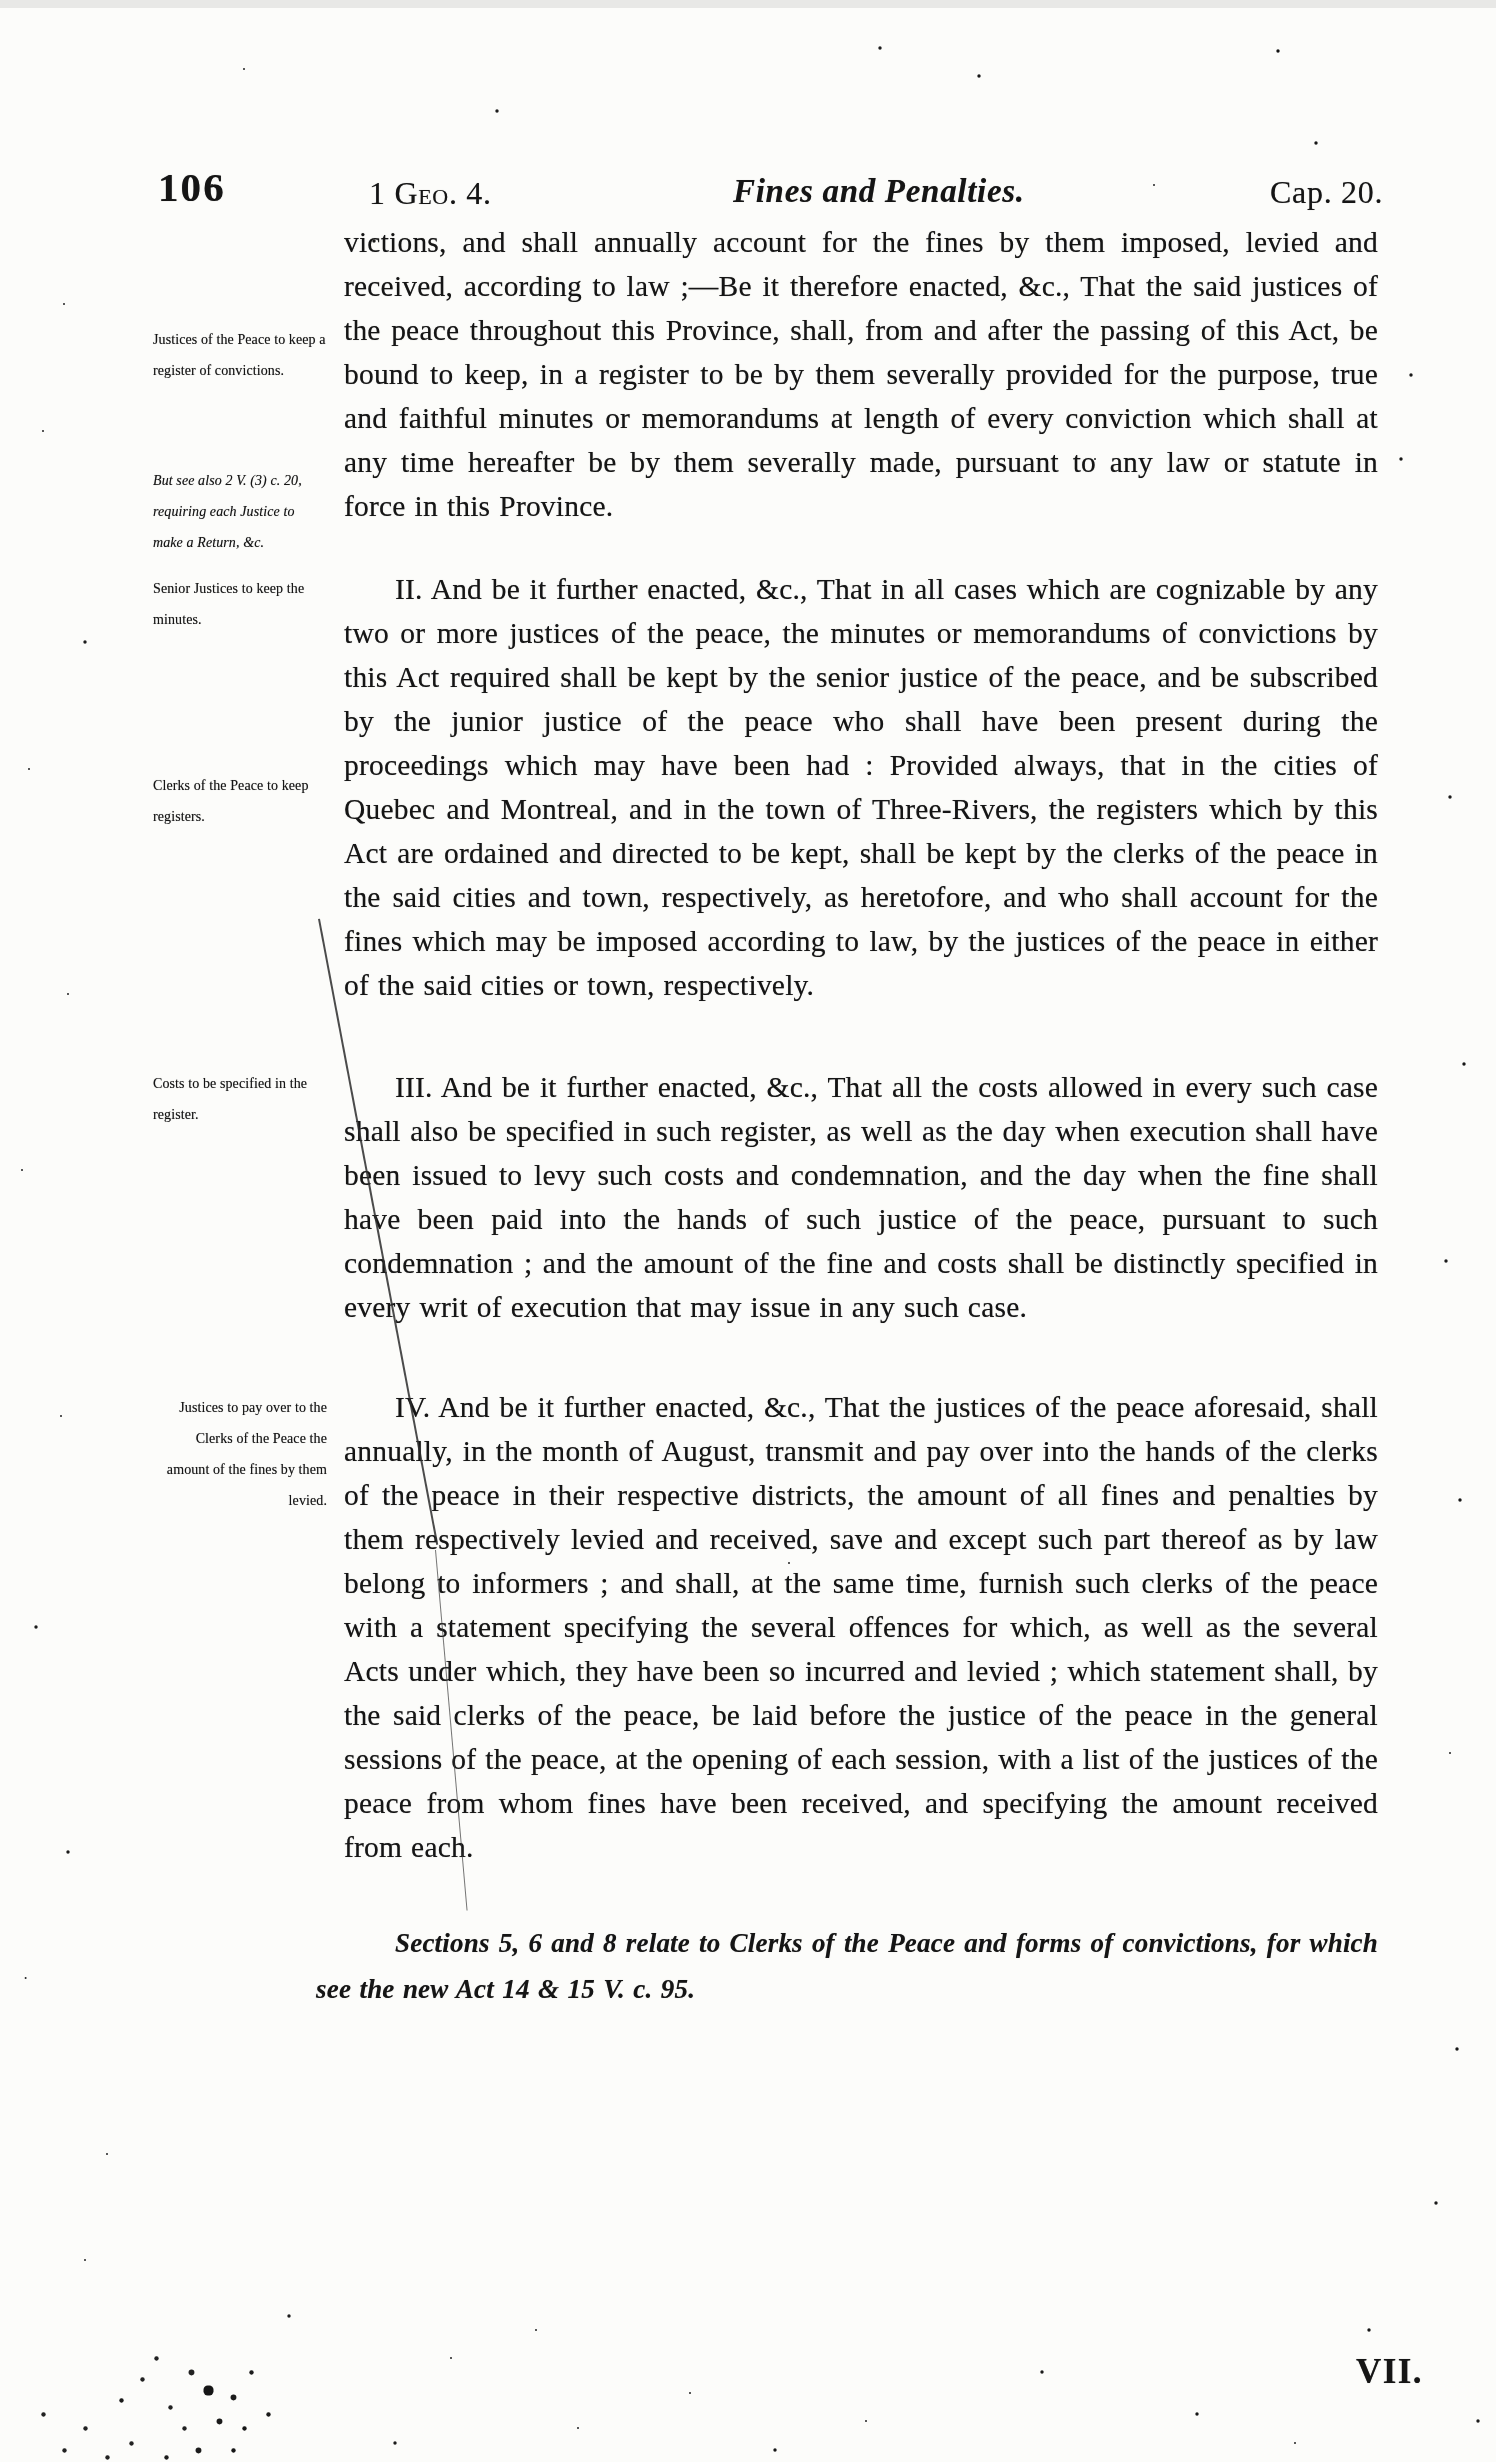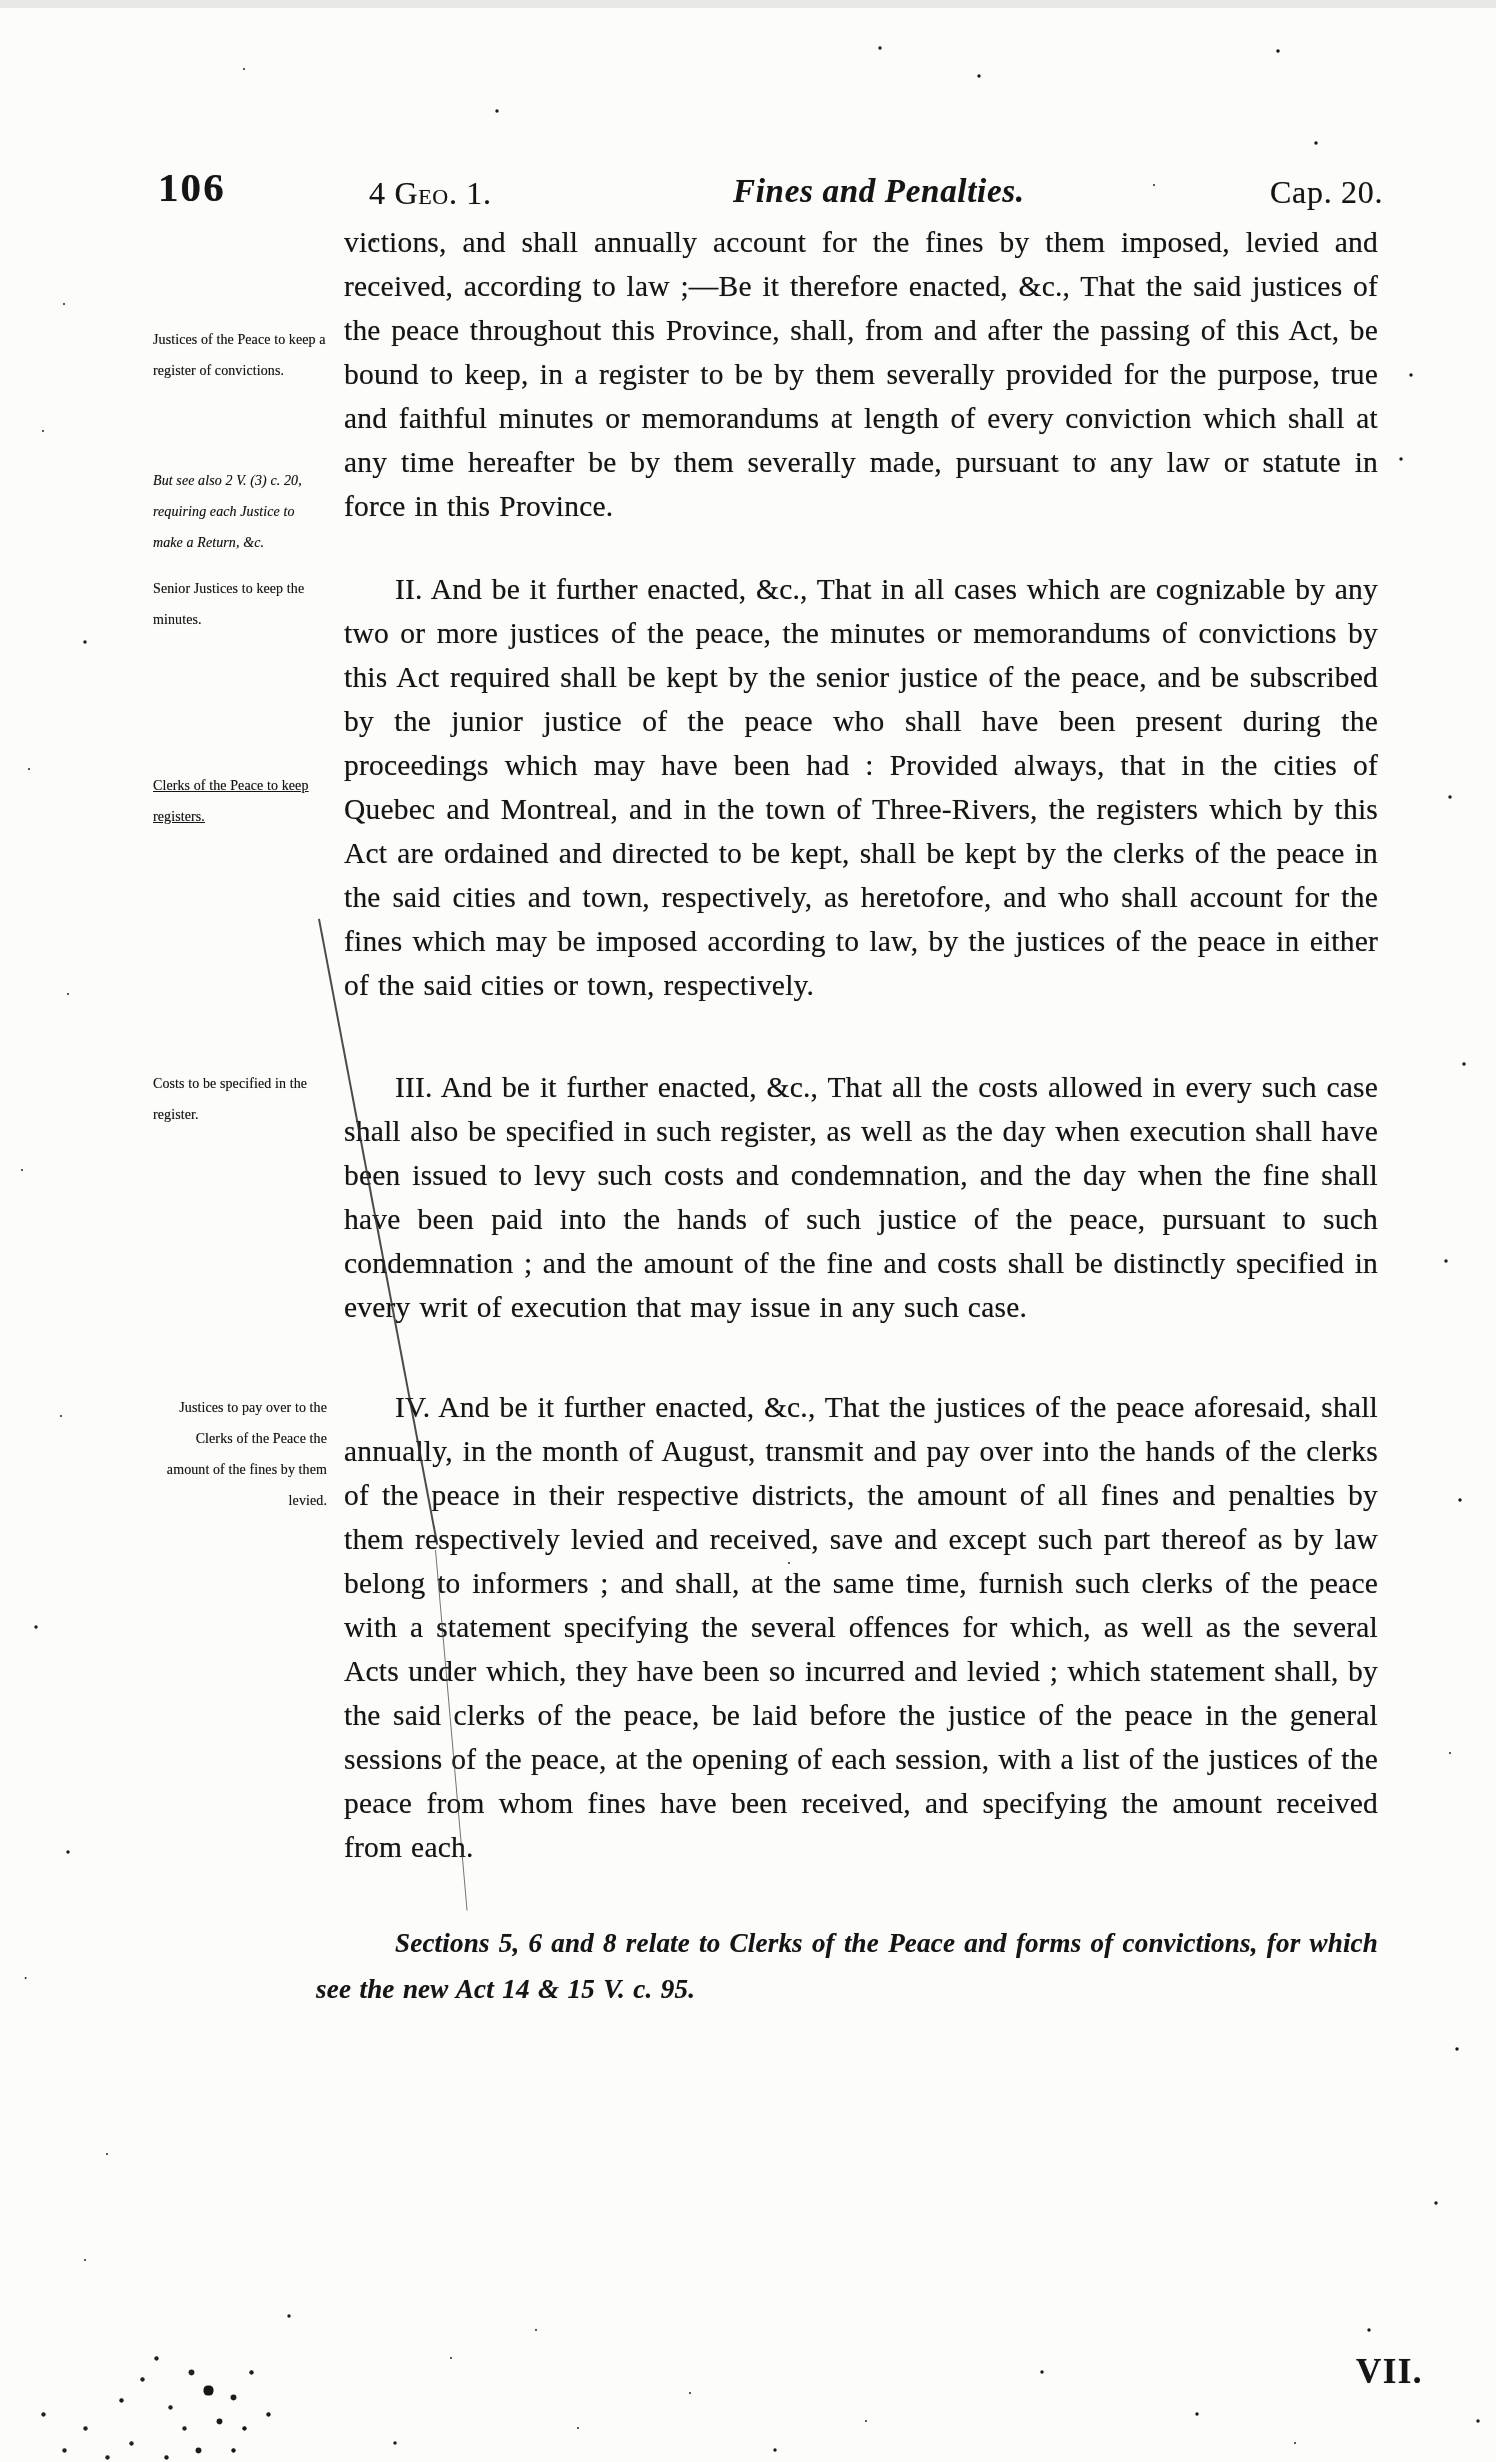--- a/index.html
+++ b/index.html
@@ -51,21 +51,21 @@
   .margin-note{
     position:absolute;left:0;width:174px;
     font-size:14px;line-height:31px;
     letter-spacing:0.1px;
     text-shadow:0 0 0.7px rgba(0,0,0,.45);
   }
   .margin-note.italic{font-style:italic;}
   .mn-1a{top:104px;}
   .mn-1b{top:245px;}
   .mn-2a{top:5.6px;}
-  .mn-2b{top:203px;text-decoration:underline;}
+  .mn-2b{top:203px;}
   .mn-3a{top:2.8px;}
   .mn-4a{top:7px;text-align:right;}
   .mn-4b{top:295px;}
   .closing{
     margin-top:51px;padding-left:163px;
     font-size:27px;line-height:46px;
     font-style:italic;font-weight:bold;
     text-indent:79px;text-align:justify;
     letter-spacing:0.2px;word-spacing:1.4px;
     text-shadow:0 0 0.7px rgba(0,0,0,.4);
@@ -128,21 +128,21 @@
     background:repeating-linear-gradient(90deg,rgba(20,20,20,0) 0 63px,#222 63px 84px);
     opacity:.5;
   }
 </style>
 </head>
 <body>
 
 <div class="page">
 
   <span class="hdr-pagenum">106</span>
-  <span class="hdr-regnal">4 Geo. 1.</span>
+  <span class="hdr-regnal">1 Geo. 4.</span>
   <span class="hdr-title">Fines and Penalties.</span>
   <span class="hdr-chapter">Cap. 20.</span>
 
   <div class="content">
 
     <div class="section sec-1">
       <div class="margin-note mn-1a">Justices of the Peace to keep a register of convictions.</div>
       <div class="margin-note mn-1b italic">But see also 2 V. (3) c. 20, requiring each Justice to make a Return, &amp;c.</div>
       <div class="body-par">victions, and shall annually account for the fines by them imposed, levied and received, according to law ;—Be it therefore enacted, &amp;c., That the said justices of the peace throughout this Province, shall, from and after the passing of this Act, be bound to keep, in a register to be by them severally provided for the purpose, true and faithful minutes or memorandums at length of every conviction which shall at any time hereafter be by them severally made, pursuant to any law or statute in force in this Province.</div>
     </div>

